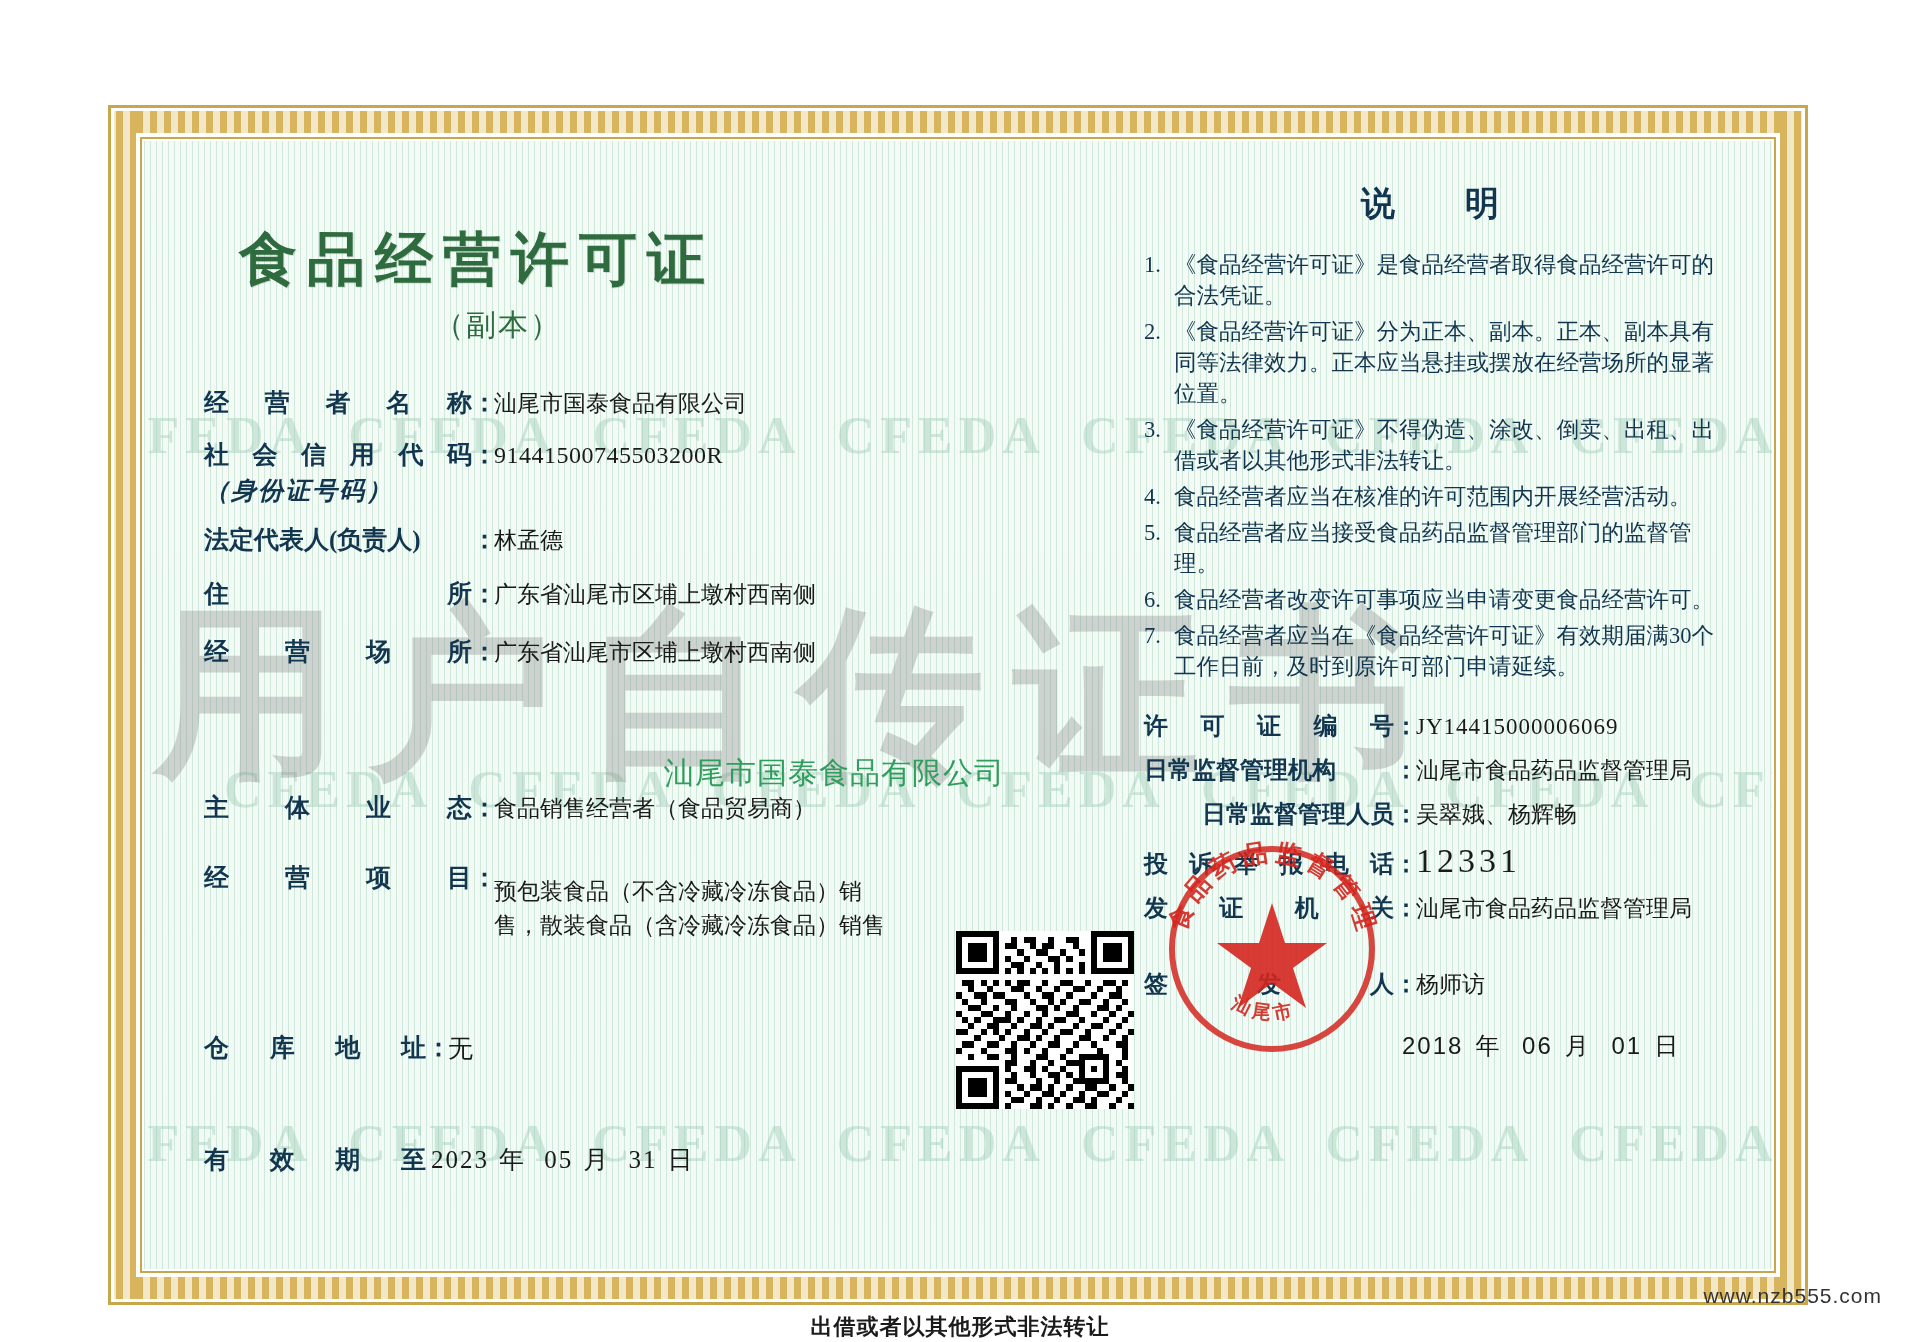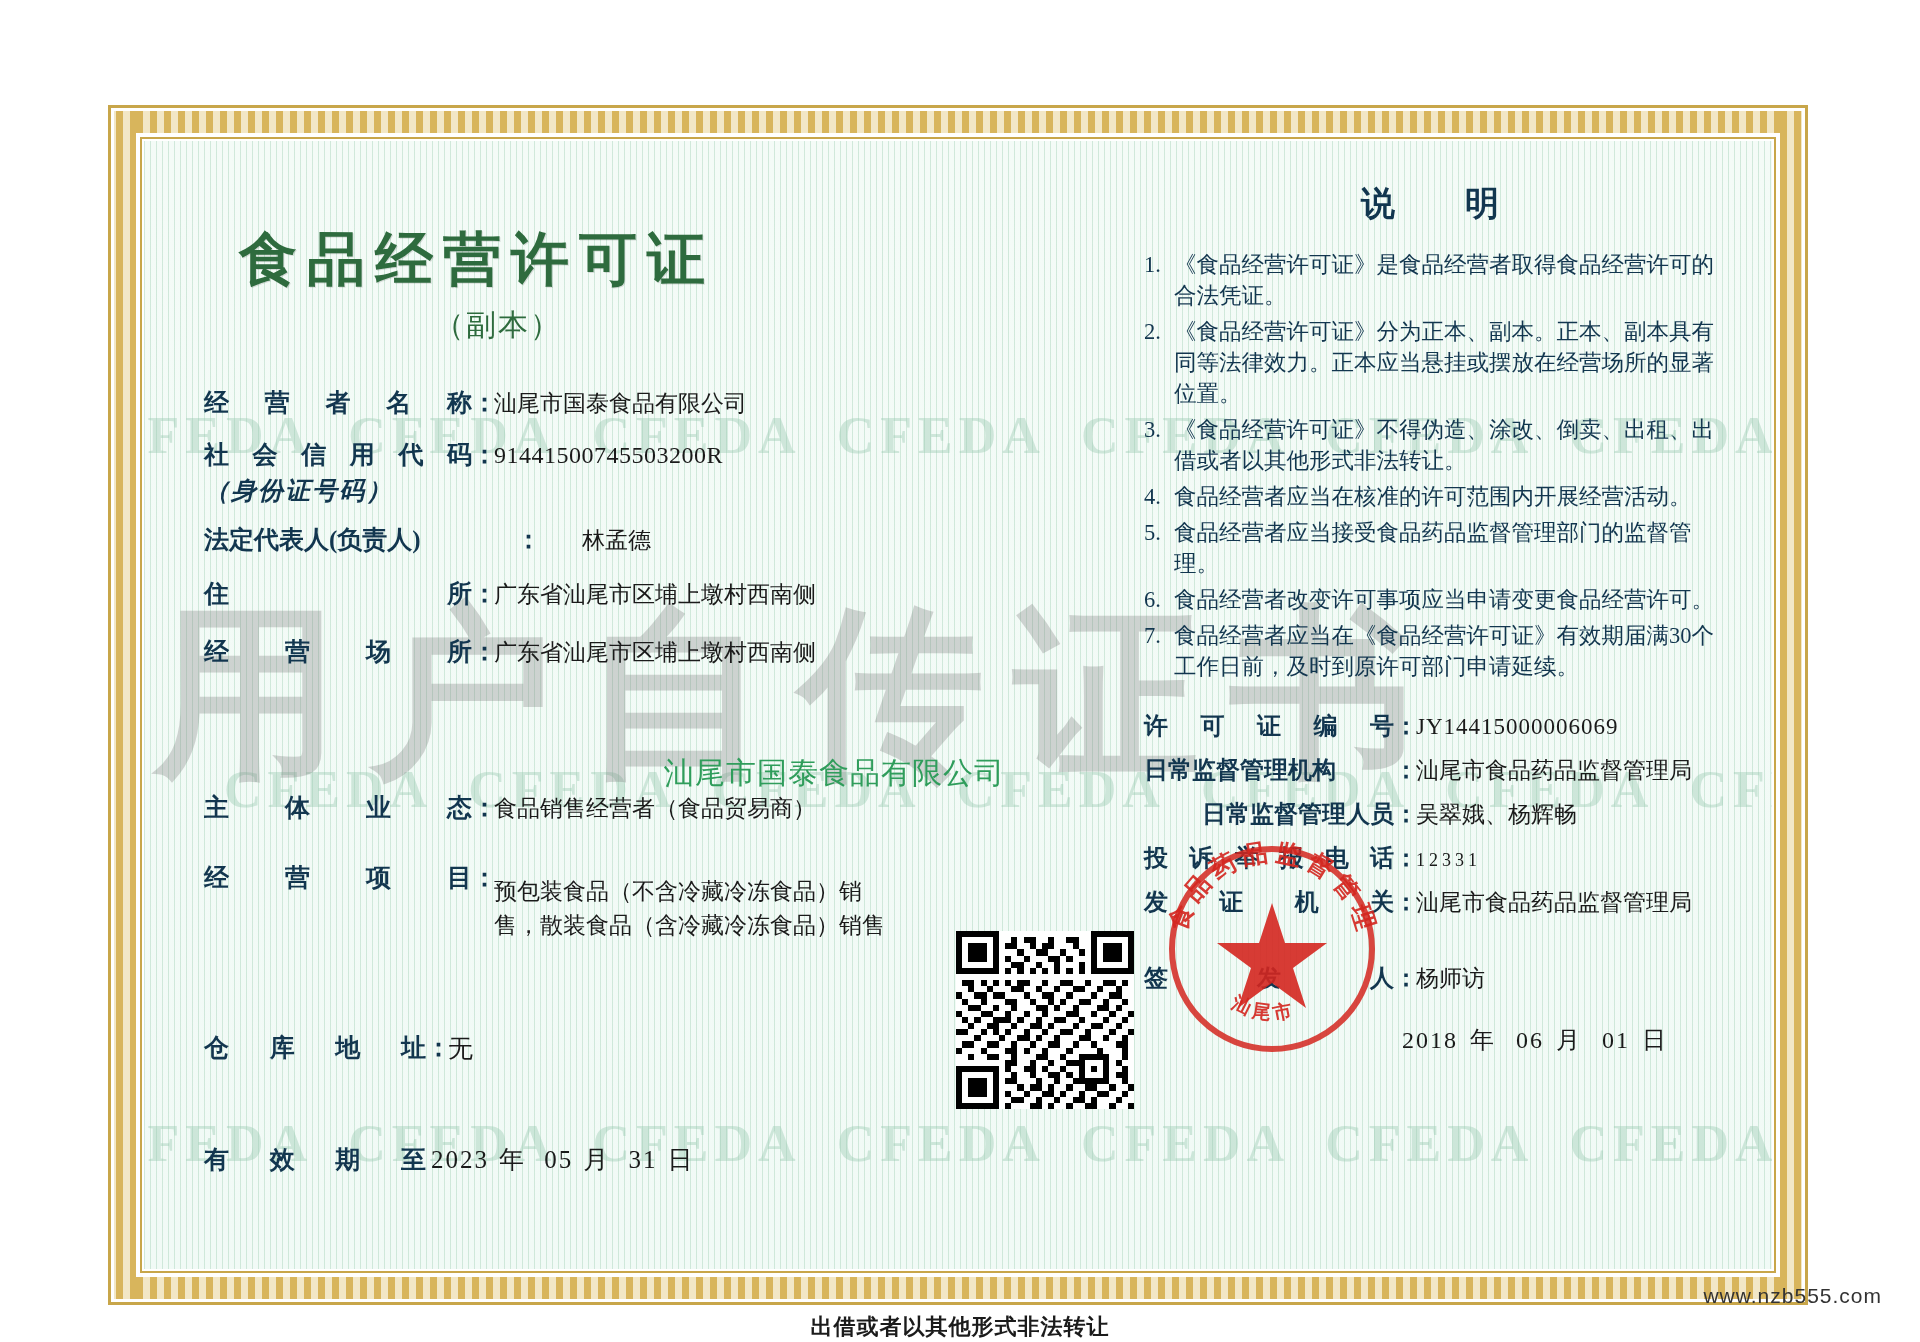--- a/index.html
+++ b/index.html
@@ -245,33 +245,33 @@
     font-size: 23px;
     color: #1a1a1a;
     padding-left: 10px;
     font-family: "Liberation Sans", "DejaVu Sans", sans-serif;
   }
   .rf-value.mono {
     font-family: "Liberation Serif", serif;
     letter-spacing: 1px;
   }
   .rf-value.big {
-    font-size: 18px;
+    font-size: 34px;
     letter-spacing: 4px;
     font-family: "Liberation Serif", serif;
   }
 
   .issuer-row { margin-top: 44px; }
   .date-row {
     margin-top: 30px;
     margin-left: 252px;
     font-size: 24px;
     color: #1a1a1a;
     letter-spacing: 2px;
-    font-family: Liberation Serif, serif;
+    font-family: Liberation Sans, sans-serif;
   }
   .date-row span { margin: 0 6px; }
 
   
   .bottom-left { position: absolute; left: 60px; top: 872px; width: 880px; }
   .validity { margin-top: 78px; display:flex; align-items:baseline;}
   .validity .f-label { width: 222px; }
   .validity .v-val {
     font-size: 25px;
     color: #1a1a1a;
@@ -376,21 +376,21 @@
             <span>信</span>
             <span>用</span>
             <span>代</span>
             <span>码</span>
           </div>
           <div class="f-colon">：</div>
           <div class="f-value num">91441500745503200R</div>
         </div>
         <div class="sub-label" style="margin-top:2px;">（身份证号码）</div>
 
-        <div class="field-row" style="margin-top:16px;gap:44px;">
+        <div class="field-row" style="margin-top:16px;">
           <div class="f-label">法定代表人(负责人)</div>
           <div class="f-colon">：</div>
           <div class="f-value">林孟德</div>
         </div>
 
         <div class="field-row" style="margin-top:20px;">
           <div class="f-label spread">
             <span>住</span>
             <span>所</span>
           </div>

